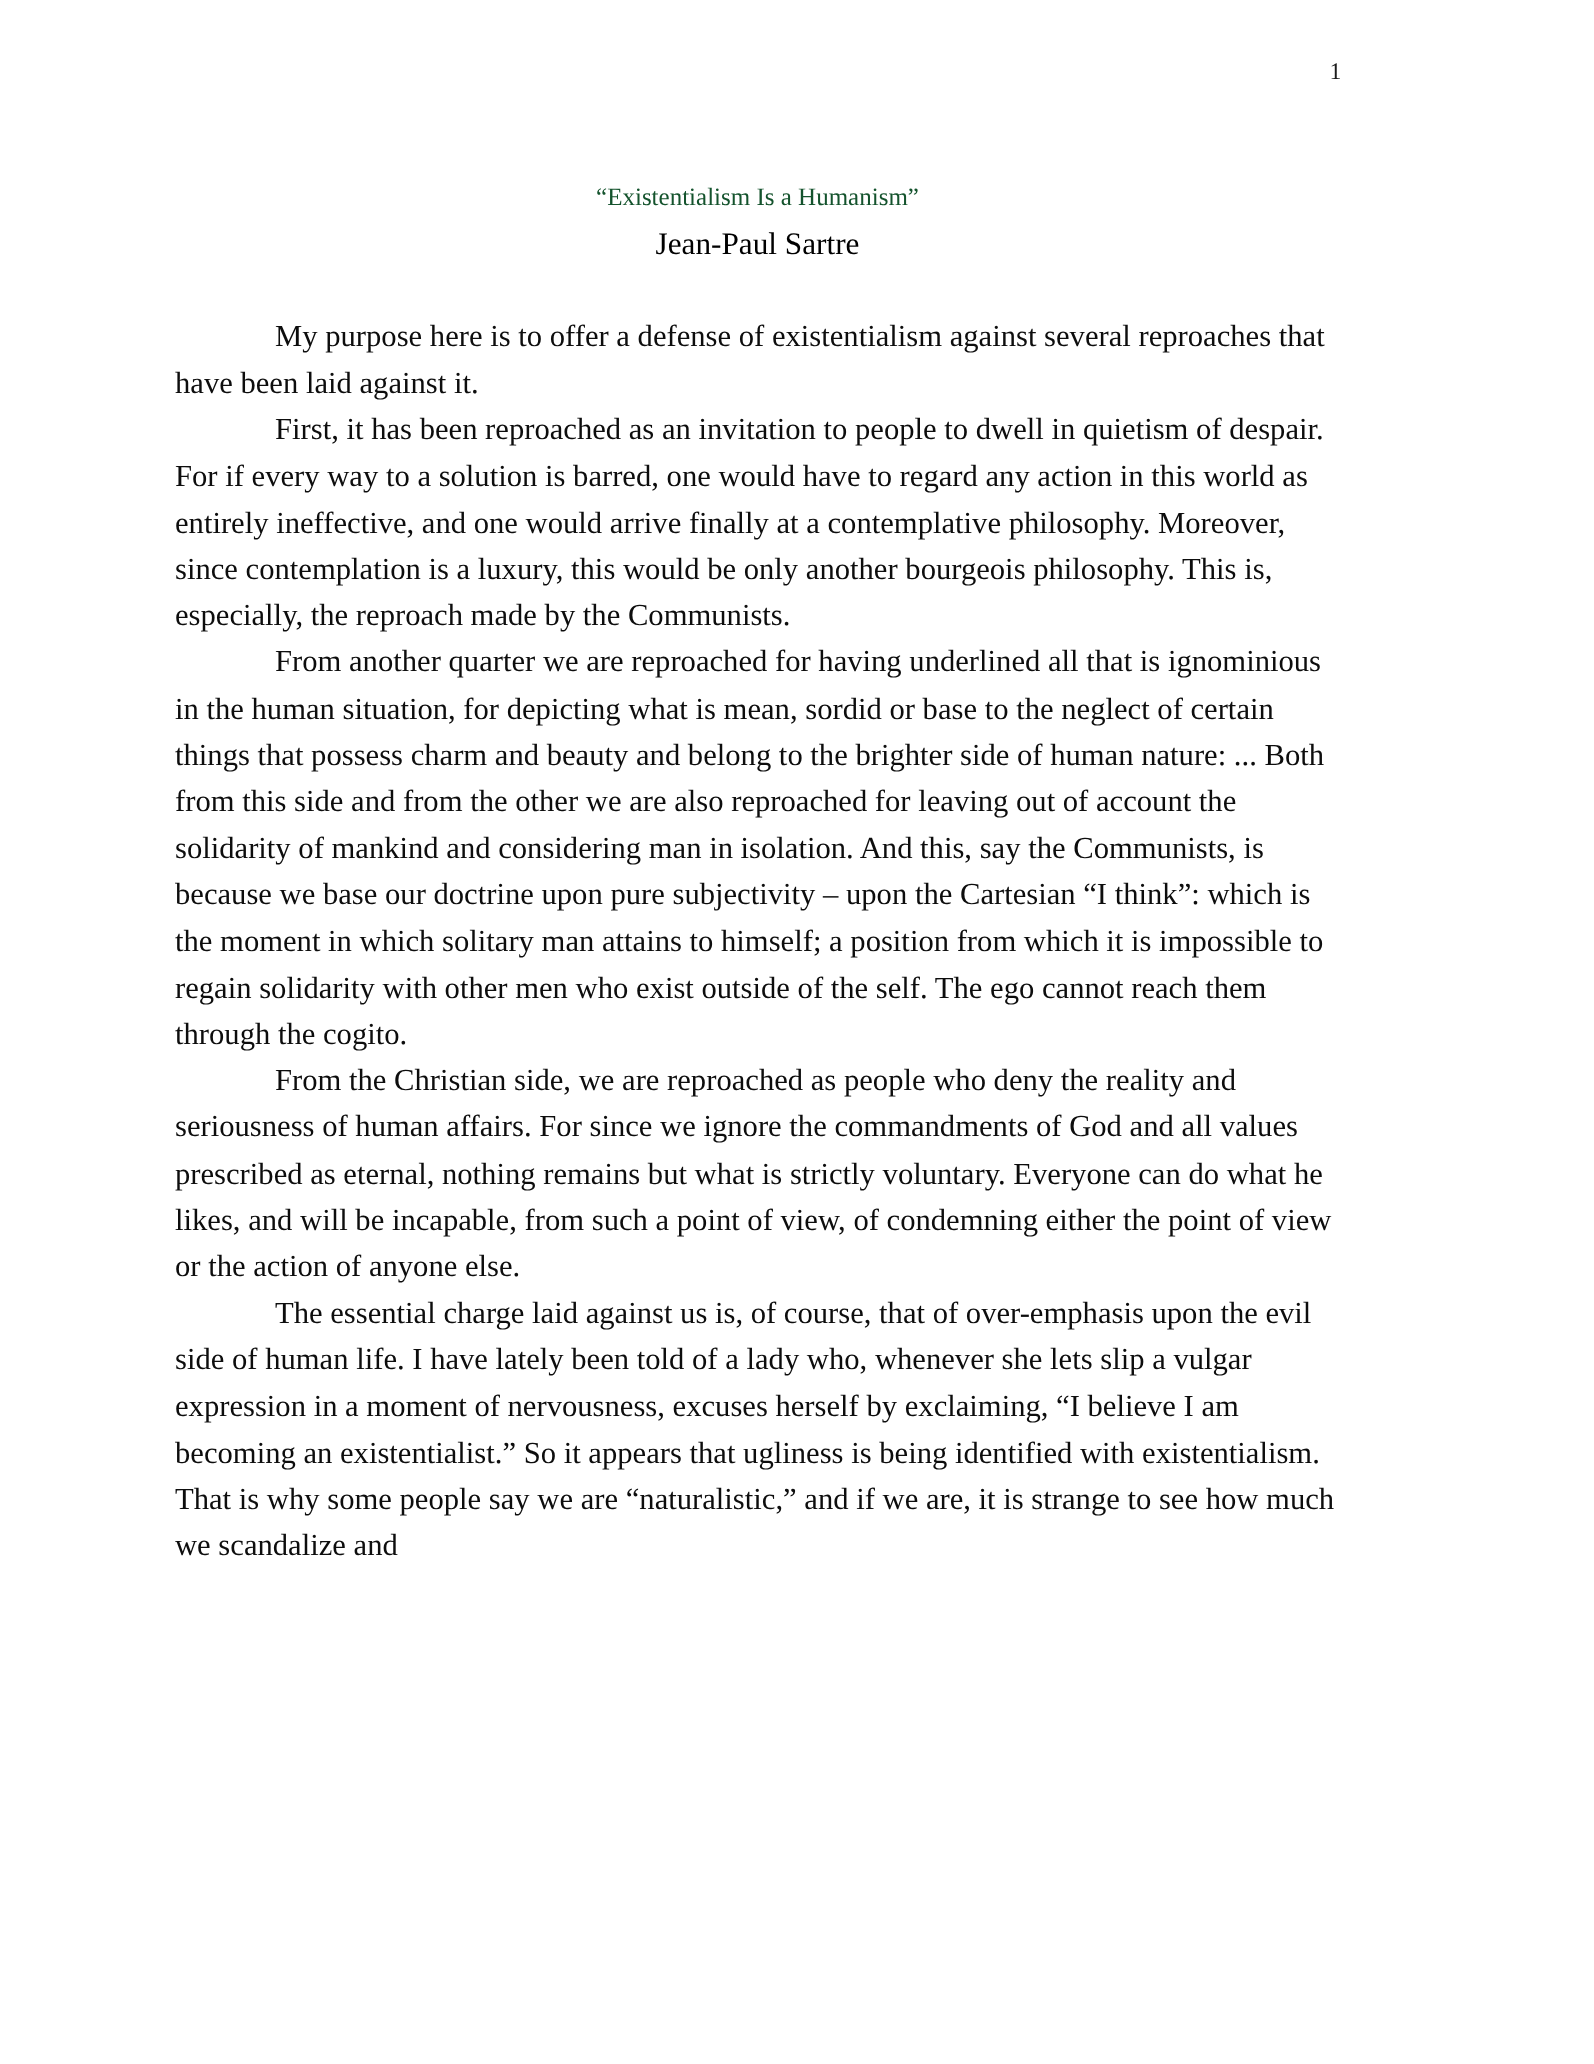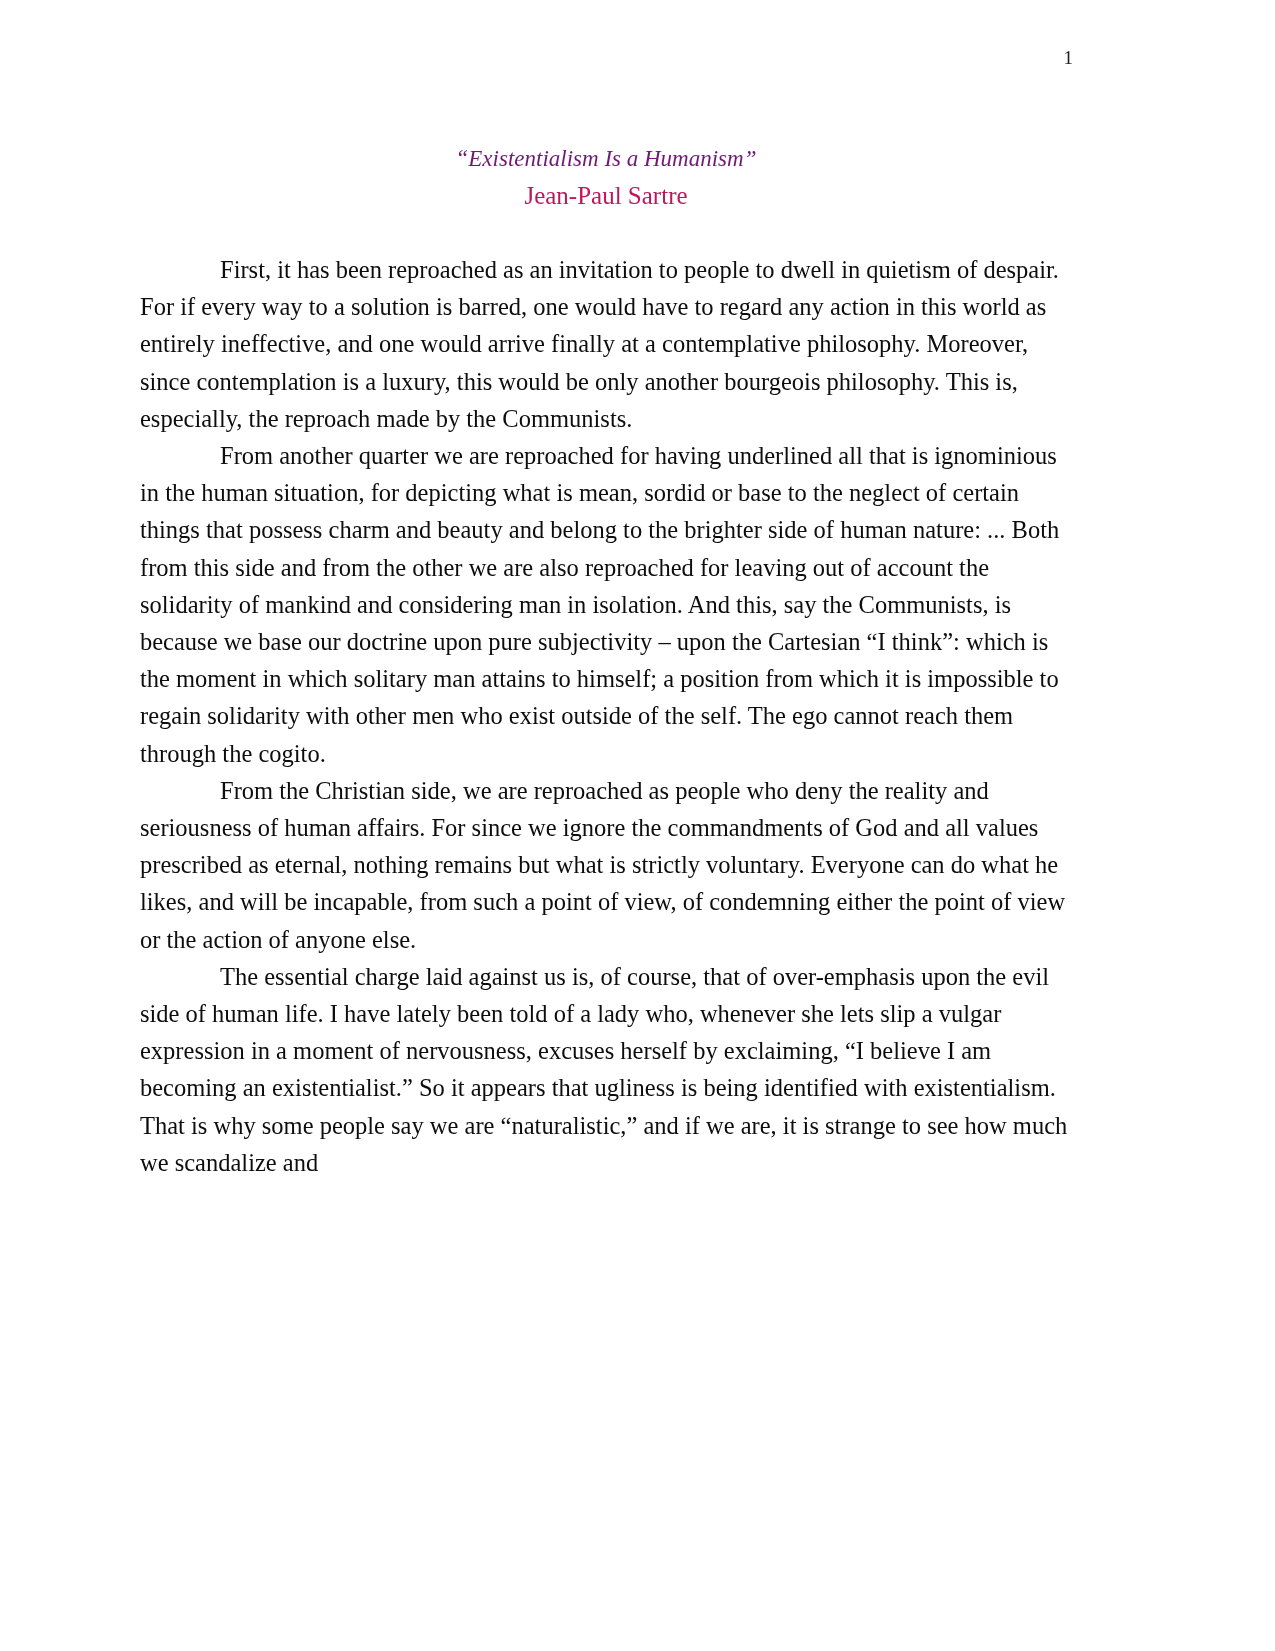--- a/index.html
+++ b/index.html
@@ -33,30 +33,29 @@
   }
   
   .title-block {
     position: absolute;
     top: 140px;
     left: 140px;
     width: 932px;
     text-align: center;
   }
   .doc-title {
-    font-size: 23px;
+    font-size: 20px;
     line-height: 37px;
-    color: #701a75;
+    color: #14532d;
     white-space: pre;
-    font-style: italic;
   }
   .doc-author {
     font-size: 25px;
     line-height: 37px;
-    color: #be185d;
+    color: #000000;
     white-space: pre;
   }
   
   .body-text {
     position: absolute;
     top: 251px;
     left: 140px;
     width: 932px;
   }
   .para {
@@ -75,19 +74,20 @@
 <div class="page">
 
   <div class="page-number">1</div>
 
   <div class="title-block">
     <div class="doc-title">“Existentialism Is a Humanism”</div>
     <div class="doc-author">Jean-Paul Sartre</div>
   </div>
 
   <div class="body-text">
+    <p class="para">My purpose here is to offer a defense of existentialism against several reproaches that have been laid against it.</p>
     <p class="para">First, it has been reproached as an invitation to people to dwell in quietism of despair. For if every way to a solution is barred, one would have to regard any action in this world as entirely ineffective, and one would arrive finally at a contemplative philosophy. Moreover, since contemplation is a luxury, this would be only another bourgeois philosophy. This is, especially, the reproach made by the Communists.</p>
     <p class="para">From another quarter we are reproached for having underlined all that is ignominious in the human situation, for depicting what is mean, sordid or base to the neglect of certain things that possess charm and beauty and belong to the brighter side of human nature: ... Both from this side and from the other we are also reproached for leaving out of account the solidarity of mankind and considering man in isolation. And this, say the Communists, is because we base our doctrine upon pure subjectivity – upon the Cartesian “I think”: which is the moment in which solitary man attains to himself; a position from which it is impossible to regain solidarity with other men who exist outside of the self. The ego cannot reach them through the cogito.</p>
     <p class="para">From the Christian side, we are reproached as people who deny the reality and seriousness of human affairs. For since we ignore the commandments of God and all values prescribed as eternal, nothing remains but what is strictly voluntary. Everyone can do what he likes, and will be incapable, from such a point of view, of condemning either the point of view or the action of anyone else.</p>
     <p class="para">The essential charge laid against us is, of course, that of over-emphasis upon the evil side of human life. I have lately been told of a lady who, whenever she lets slip a vulgar expression in a moment of nervousness, excuses herself by exclaiming, “I believe I am becoming an existentialist.” So it appears that ugliness is being identified with existentialism. That is why some people say we are “naturalistic,” and if we are, it is strange to see how much we scandalize and</p>
   </div>
 
 </div>
 
 </body></html>

